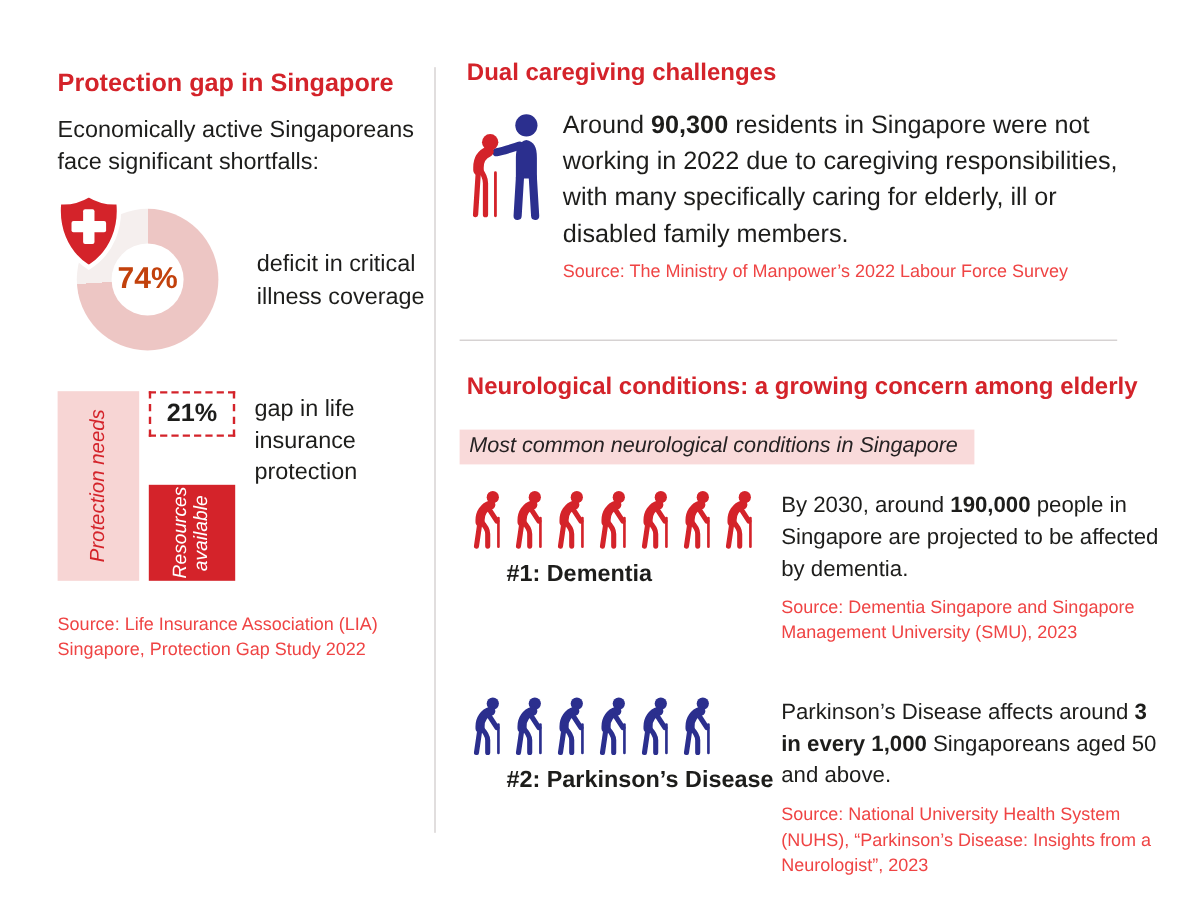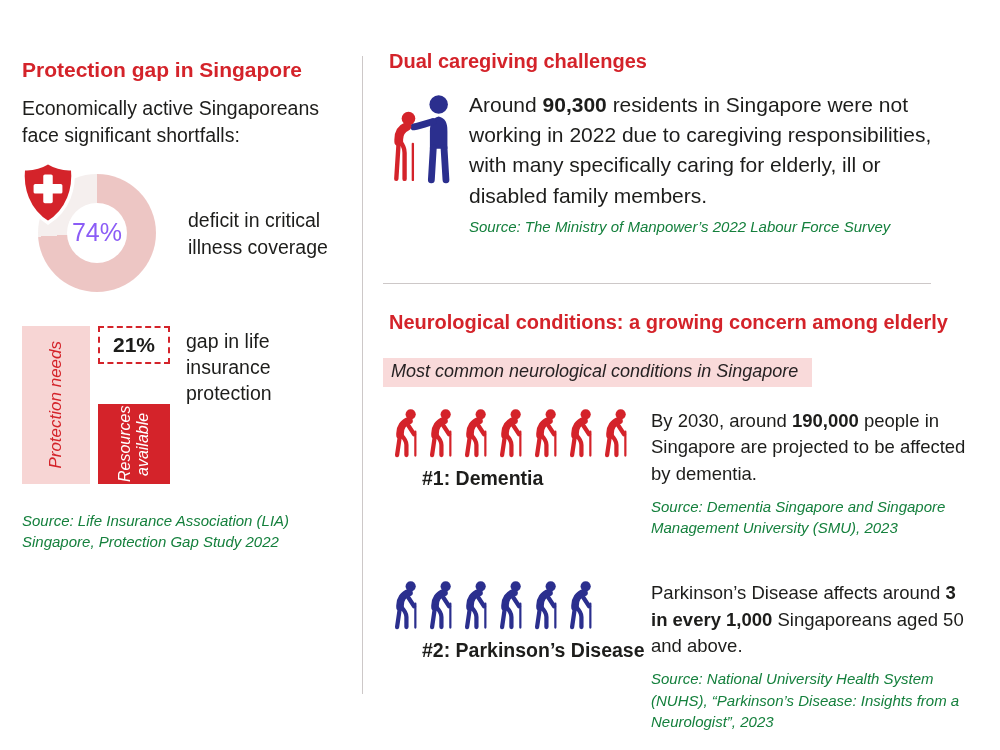--- a/index.html
+++ b/index.html
@@ -2,37 +2,37 @@
 <html><head>
 <meta charset="utf-8">
 <style>
   html,body { margin:0; padding:0; background:#ffffff; }
   .canvas {
     position:relative; width:1000px; height:750px; background:#ffffff;
     font-family:"Liberation Sans","DejaVu Sans",sans-serif; color:#1d1d1b;
     overflow:hidden;
   }
   h2 { margin:0; font-size:20px; color:#d4232a; letter-spacing:0; }
-  .col-left  { position:absolute; left:22px;  top:58px; width:310px; }
+  .col-left  { position:absolute; left:48px;  top:58px; width:310px; }
   .col-right { position:absolute; left:389px; top:50px; width:578px; }
   .vdivider  { position:absolute; left:362px; top:56px; width:1px; height:638px; background:#cdc8c8; }
 
   
   .subtitle { font-size:19.5px; line-height:1.4; margin:13px 0 0 0; }
   .donut-row { display:flex; align-items:center; gap:14px; margin-top:20px; }
   .donut-wrap { position:relative; width:152px; height:128px; flex:none; }
   .donut {
     position:absolute; left:16px; top:4px; width:118px; height:118px; border-radius:50%;
     background:conic-gradient(#edc6c4 0deg 266.4deg, #f5efee 266.4deg 360deg);
   }
   .donut-hole {
     position:absolute; inset:29px; background:#fff; border-radius:50%;
     display:flex; align-items:center; justify-content:center;
   }
-  .donut-value { font-size:25px; font-weight:normal; color:#8b5cf6; }
+  .donut-value { font-size:25px; font-weight:bold; color:#c2410c; }
   .shield { position:absolute; left:-6px; top:-10px; }
   .donut-caption { font-size:19.5px; line-height:1.35; width:150px; }
 
   .bars-row { display:flex; gap:8px; height:158px; margin-top:28px; }
   .bar-pink { width:68px; background:#f7d5d4; position:relative; flex:none; }
   .bar-right { width:72px; display:flex; flex-direction:column; flex:none;gap:40px; }
   .gap-box {
     height:34px; border:2px dashed #d4232a; background:#fff; flex:none;
     display:flex; align-items:center; justify-content:center;
   }
@@ -40,21 +40,21 @@
   .bar-red { flex:1; background:#d4232a; position:relative; }
   .vlabel { position:absolute; inset:0; display:flex; align-items:center; justify-content:center; }
   .vlabel > span {
     writing-mode:vertical-rl; transform:rotate(180deg);
     font-style:italic; line-height:1.12; max-height:100%; text-align:center;
   }
   .vlabel.red-text > span   { color:#d4232a; font-size:17px; }
   .vlabel.white-text > span { color:#ffffff; font-size:16px; }
   .bars-caption { font-size:19.5px; line-height:1.35; padding:2px 0 0 8px; width:125px; }
 
-  .source { font-style:italic; font-size:15px; line-height:1.45; color:#15803d; }
+  .source { font-size:15px; line-height:1.45; color:#ef4444; }
   .left-source { margin-top:26px; width:312px; }
 
   
   .care-row { display:flex; margin-top:17px; }
   .care-icon { flex:none; margin-top:2px; }
   .care-text { margin-left:6px; width:486px; }
   .para { font-size:21px; line-height:1.44; margin:0; }
   .para strong { font-weight:bold; }
   .care-source { margin-top:5px; }
   .hdiv { height:1px; background:#cdc8c8; margin:30px 0 27px -6px; width:548px; }

